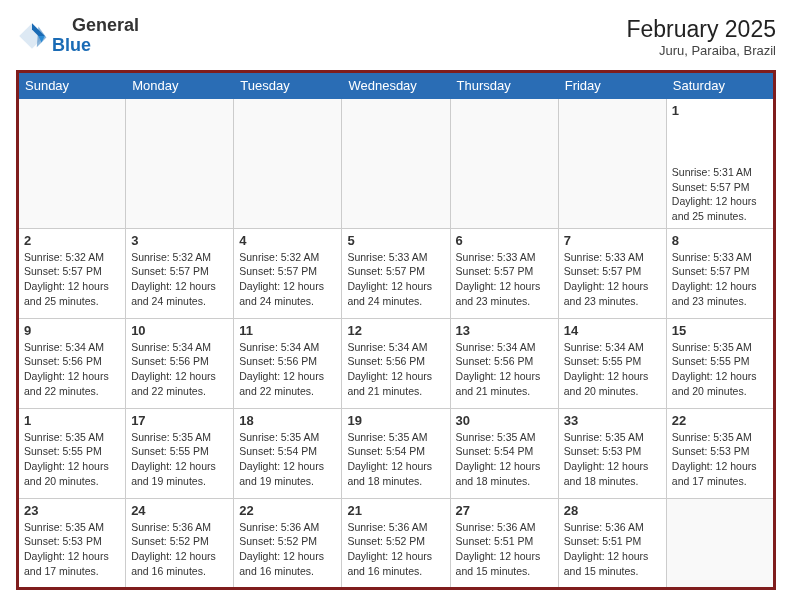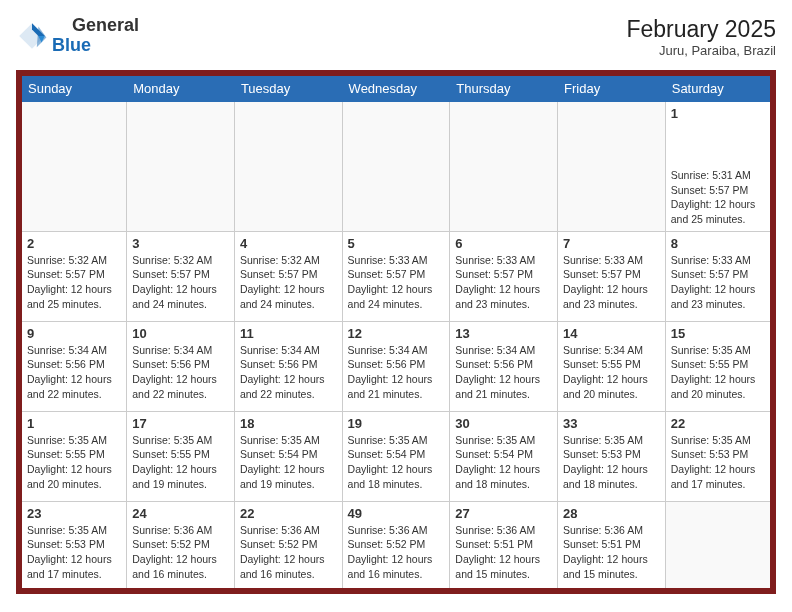--- a/index.html
+++ b/index.html
@@ -40,21 +40,21 @@
       font-weight: normal;
       color: #222;
     }
     .location {
       font-size: 13px;
       color: #444;
     }
     .calendar {
       width: 100%;
       border-collapse: collapse;
-      border: 6px solid #7f1d1d;
+      border: 3px solid #7f1d1d;
     }
     .calendar th {
       background: #2a6db5;
       color: #fff;
       text-align: left;
       padding: 5px 6px;
       font-size: 13px;
       font-weight: normal;
       border: 1px solid #2a6db5;
     }
@@ -301,21 +301,21 @@
 and 16 minutes.</div>
         </td>
         <td>
           <div class="day-number">22</div>
           <div class="day-info" style="white-space: pre-line;">Sunrise: 5:36 AM
 Sunset: 5:52 PM
 Daylight: 12 hours
 and 16 minutes.</div>
         </td>
         <td>
-          <div class="day-number">49</div>
+          <div class="day-number">21</div>
           <div class="day-info" style="white-space: pre-line;">Sunrise: 5:36 AM
 Sunset: 5:52 PM
 Daylight: 12 hours
 and 16 minutes.</div>
         </td>
         <td>
           <div class="day-number">27</div>
           <div class="day-info" style="white-space: pre-line;">Sunrise: 5:36 AM
 Sunset: 5:51 PM
 Daylight: 12 hours

